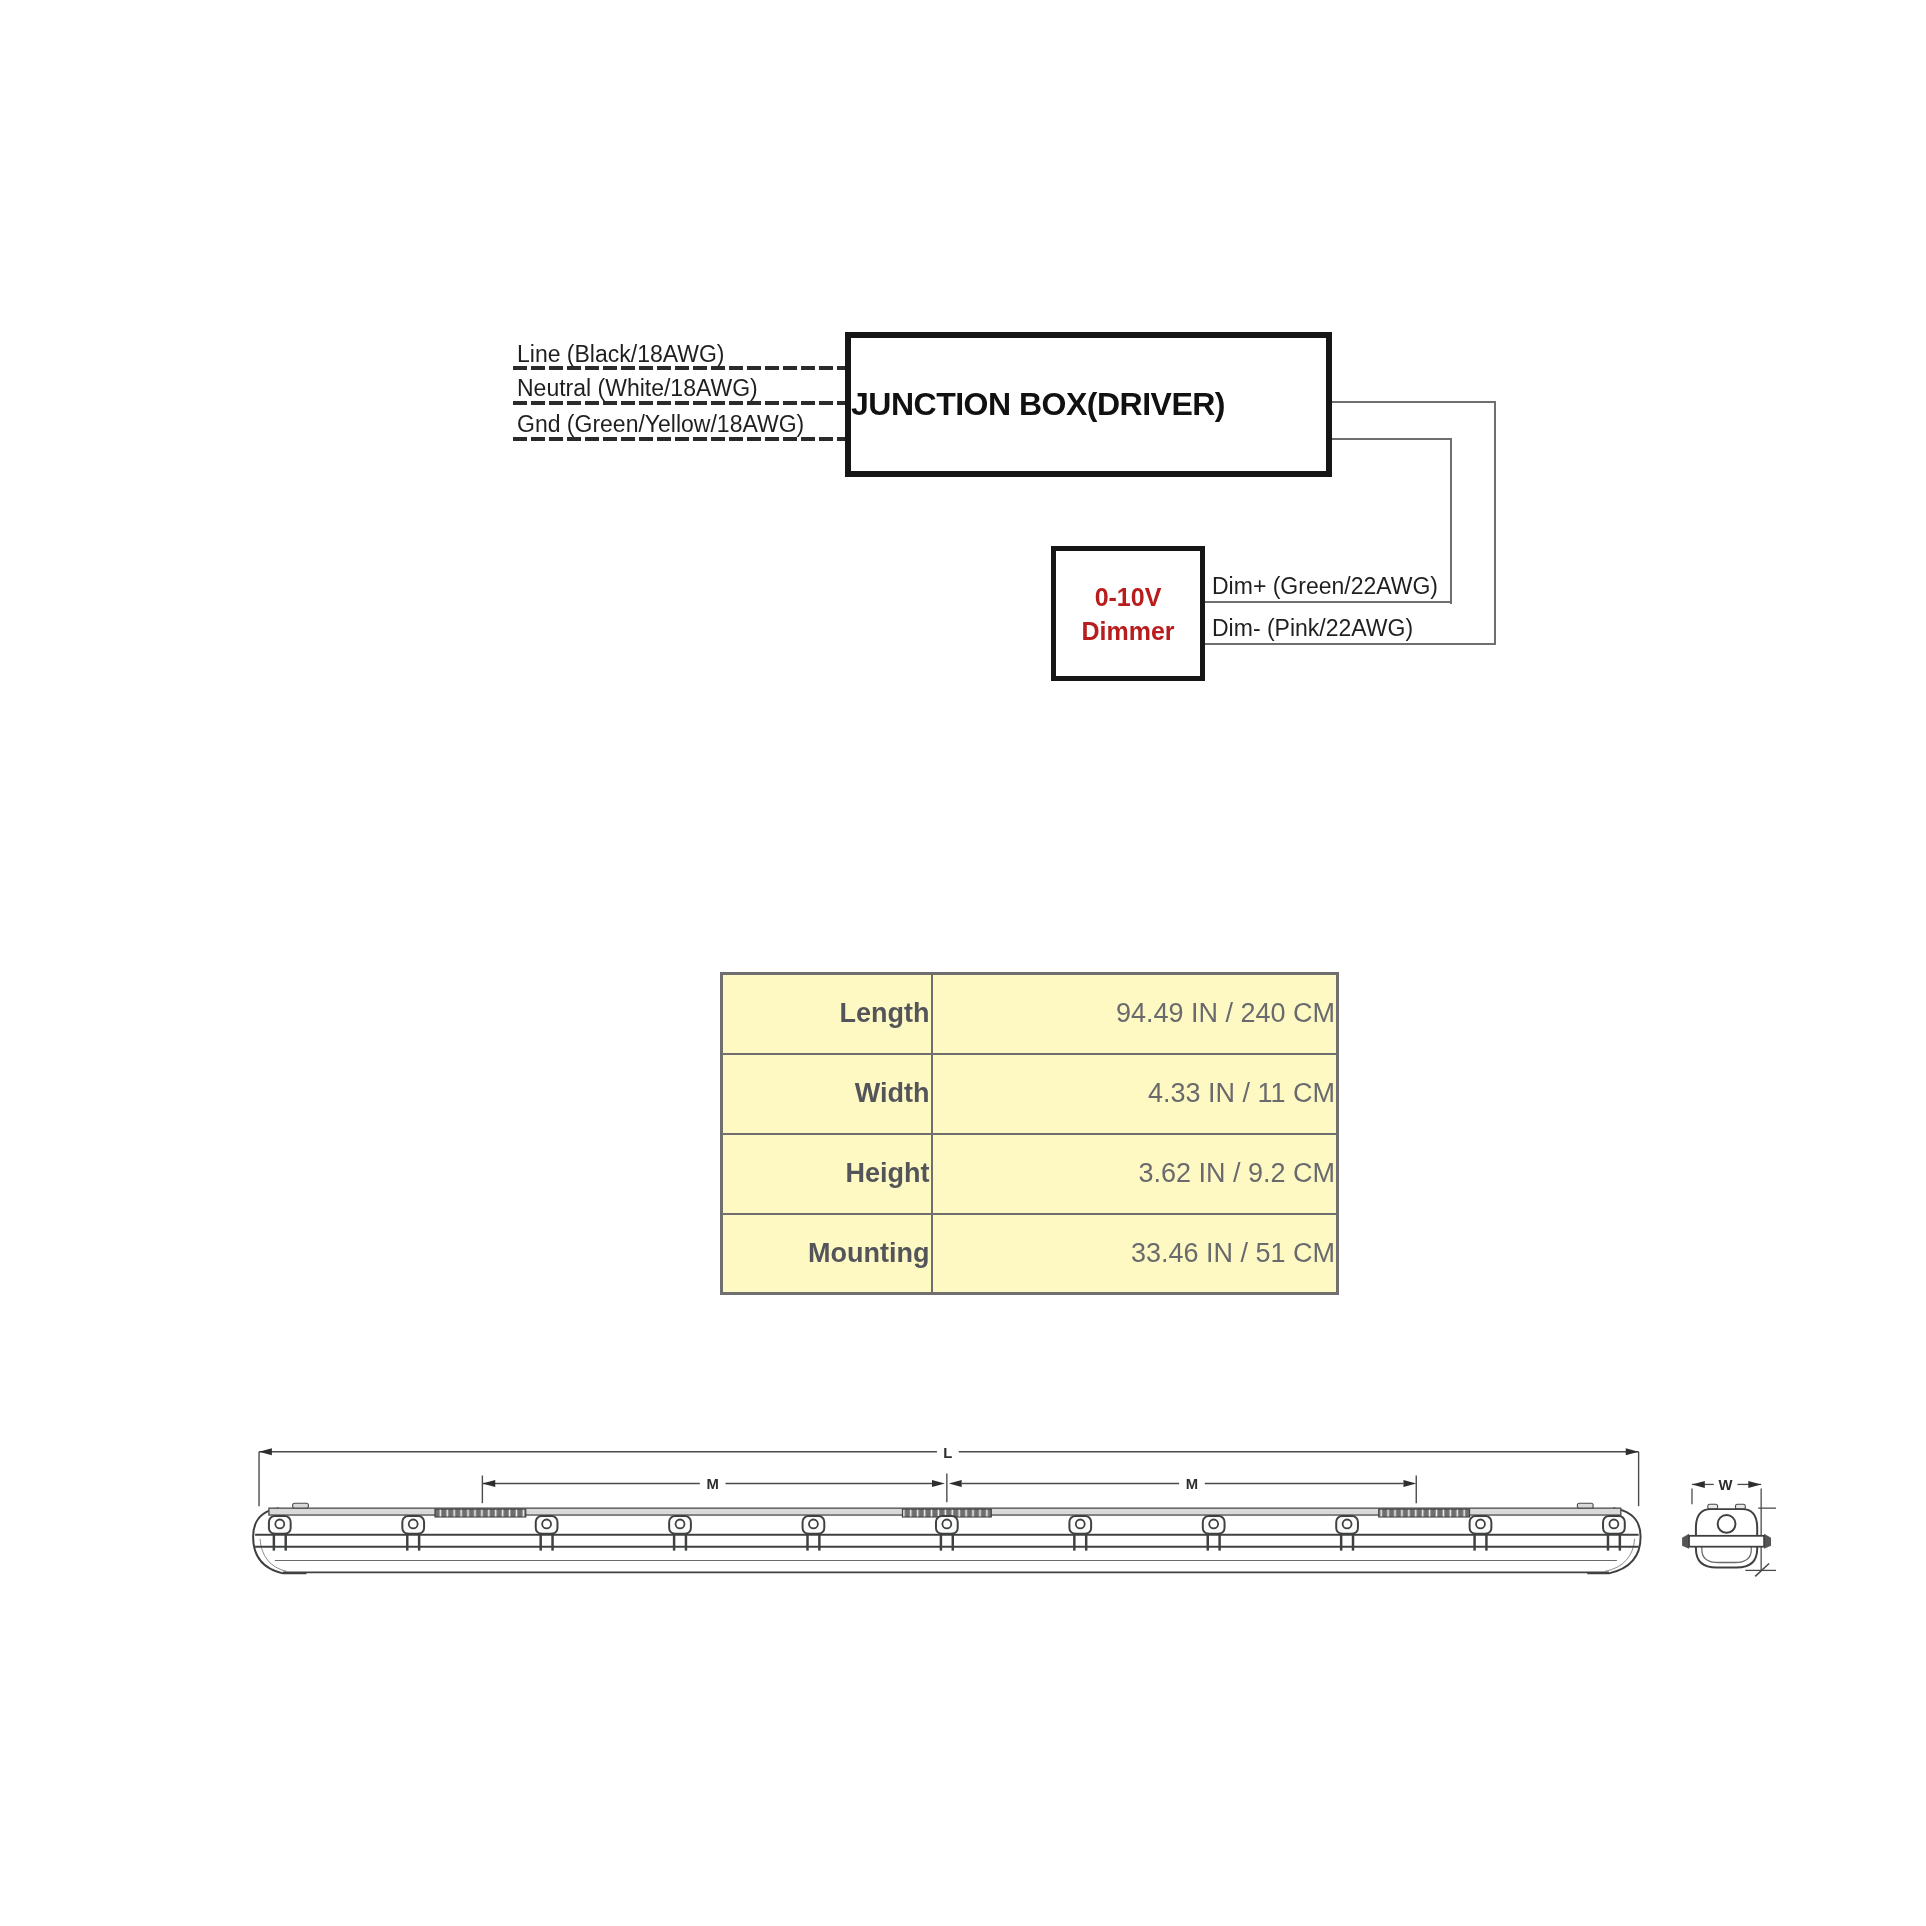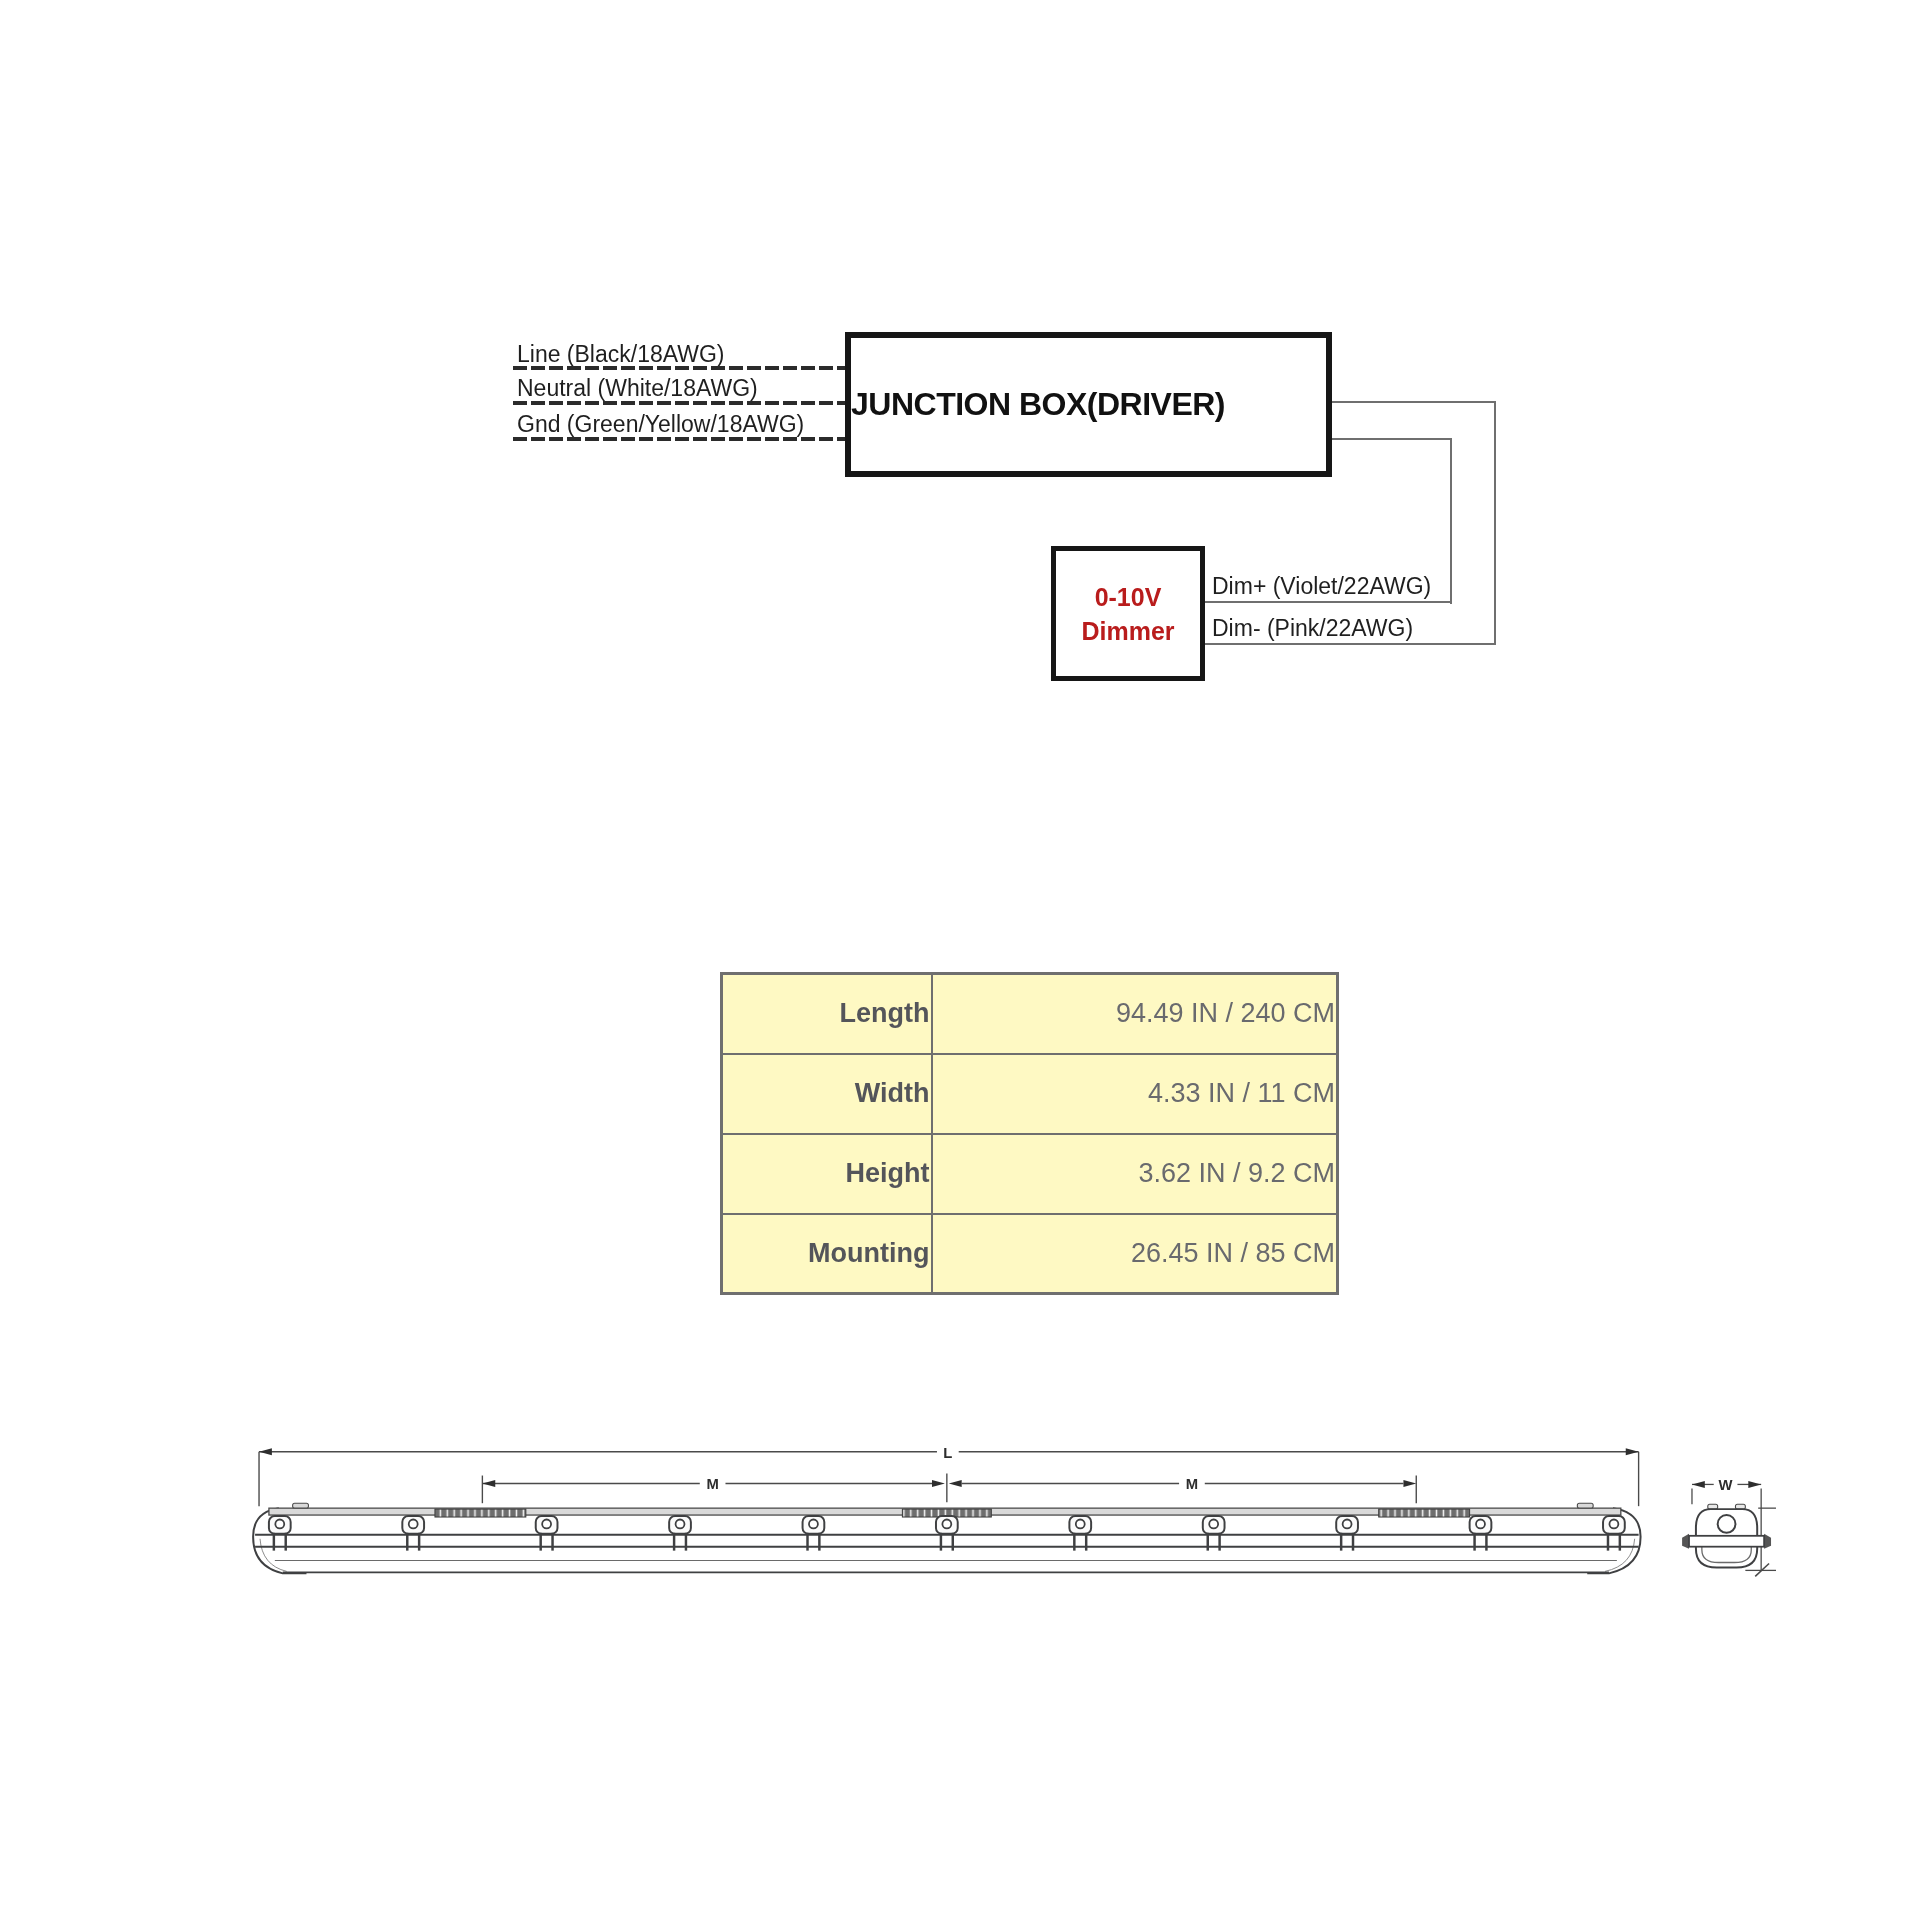--- a/index.html
+++ b/index.html
@@ -76,40 +76,40 @@
 
   <div class="thin-wire" style="left:1284px;top:438px;width:120px;height:2px"></div>
   <div class="thin-wire" style="left:1402px;top:438px;width:2px;height:166px"></div>
   <div class="thin-wire" style="left:1156px;top:601px;width:248px;height:2px"></div>
 
   <div class="dimmer-box">
     <div>0-10V</div>
     <div>Dimmer</div>
   </div>
 
-  <div class="dim-label" style="left:1164px;top:573px">Dim+ (Violet/22AWG)</div>
+  <div class="dim-label" style="left:1164px;top:573px">Dim+ (Green/22AWG)</div>
   <div class="dim-label" style="left:1164px;top:615px">Dim- (Pink/22AWG)</div>
 
   <table class="spec">
     <tbody>
         <tr>
       <td class="k">Length</td>
       <td class="v">94.49 IN / 240 CM</td>
     </tr>
     <tr>
       <td class="k">Width</td>
       <td class="v">4.33 IN / 11 CM</td>
     </tr>
     <tr>
       <td class="k">Height</td>
       <td class="v">3.62 IN / 9.2 CM</td>
     </tr>
     <tr>
       <td class="k">Mounting</td>
-      <td class="v">26.45 IN / 85 CM</td>
+      <td class="v">33.46 IN / 51 CM</td>
     </tr>
   </tbody>
     </table>
 
   <svg class="drawing" viewBox="190 1450 1580 170">
     <defs>
       <pattern id="hatch" width="7" height="9" patternUnits="userSpaceOnUse">
         <rect width="7" height="9" fill="#6e6e6e"></rect>
         <line x1="3.5" y1="0" x2="3.5" y2="9" stroke="#f2f2f2" stroke-width="1.6"></line>
       </pattern>

